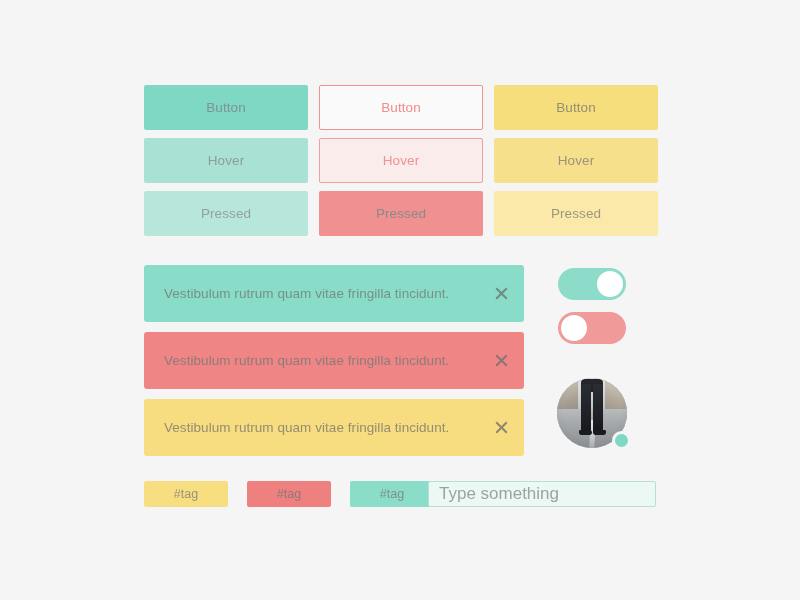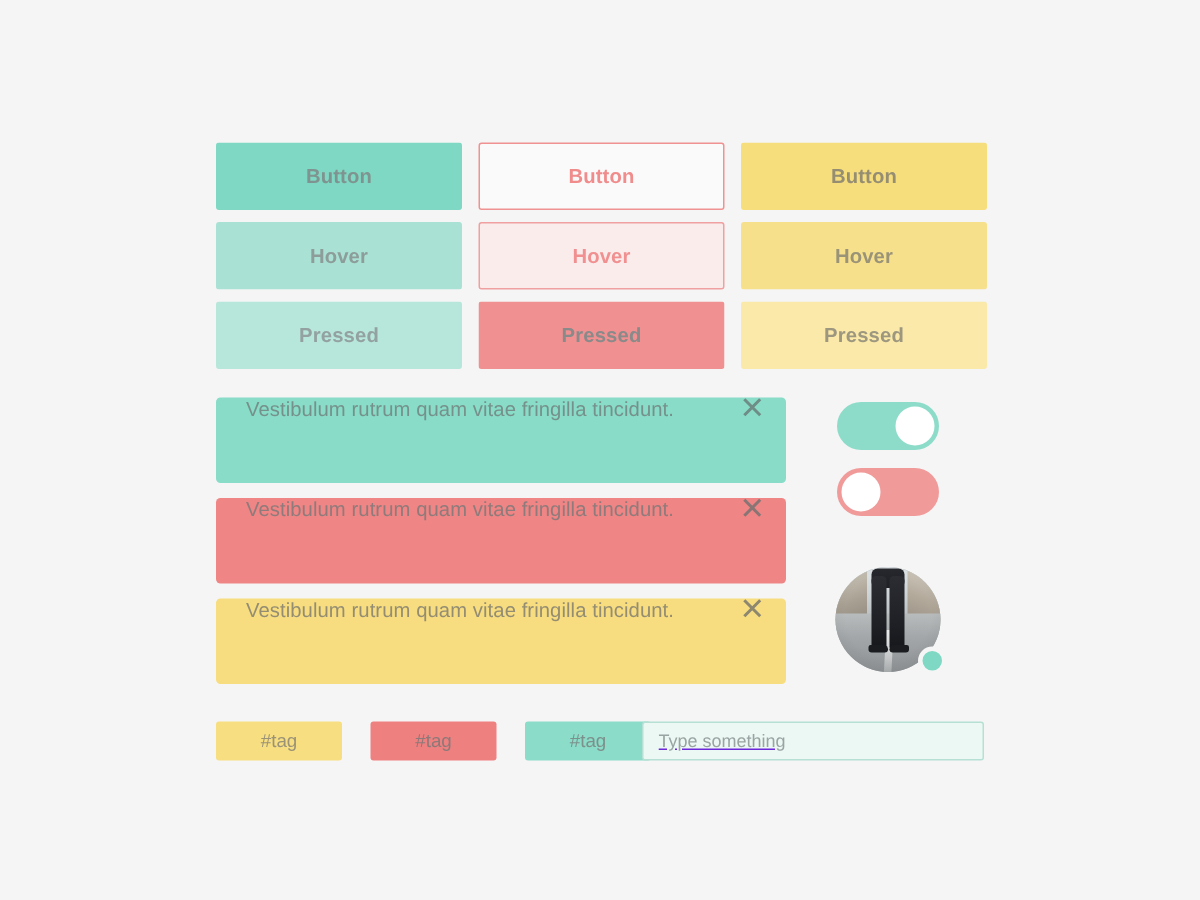--- a/index.html
+++ b/index.html
@@ -16,27 +16,26 @@
     position: relative;
     width: 800px;
     height: 600px;
     background: #f5f5f5;
   }
 
   
   .button-grid {
     position: absolute;
     left: 144px;
-    top: 95px;
+    top: 85px;
     display: grid;
     grid-template-columns: 164px 164px 164px;
     grid-template-rows: 45px 45px 45px;
     column-gap: 11px;
     row-gap: 8px;
-    font-weight: bold;
   }
 
   .btn {
     display: flex;
     align-items: center;
     justify-content: center;
     font-size: 13.5px;
     letter-spacing: 0.1px;
     border: 1px solid transparent;
     border-radius: 2px;
@@ -71,21 +70,21 @@
   
   .alerts {
     position: absolute;
     left: 144px;
     top: 265px;
     width: 380px;
   }
 
   .alert {
     display: flex;
-    align-items: flex-start;
+    align-items: center;
     height: 57px;
     border-radius: 3px;
     padding: 0 0 0 20px;
     margin-bottom: 10px;
   }
   .alert:last-child { margin-bottom: 0; }
 
   .alert-text {
     flex: 1;
     font-size: 13.5px;
@@ -249,24 +248,23 @@
     position: absolute;
     left: 428px;
     top: 481px;
     width: 228px;
     height: 26px;
     background: #ecf8f4;
     border: 1px solid #b6e0d4;
     border-radius: 2px;
     padding: 0 0 0 10px;
     font-family: "Liberation Sans", sans-serif;
-    font-size: 12px;
+    font-size: 17px;
     color: #6d28d9;
     outline: none;
-    text-decoration: underline;
   }
   .text-input::placeholder { color: #9aa5a3; opacity: 1; }
 </style>
 </head>
 <body>
 
 <div class="canvas">
 
   <div class="button-grid">
     <div class="btn teal-default">Button</div>

